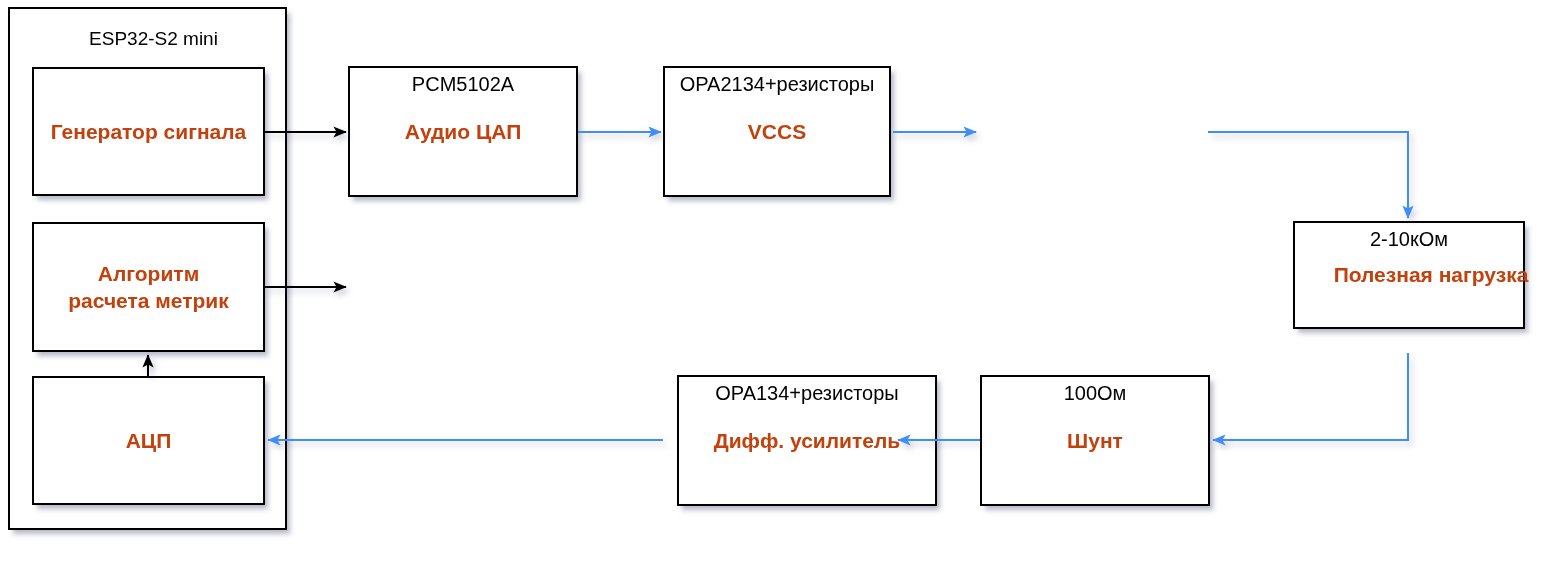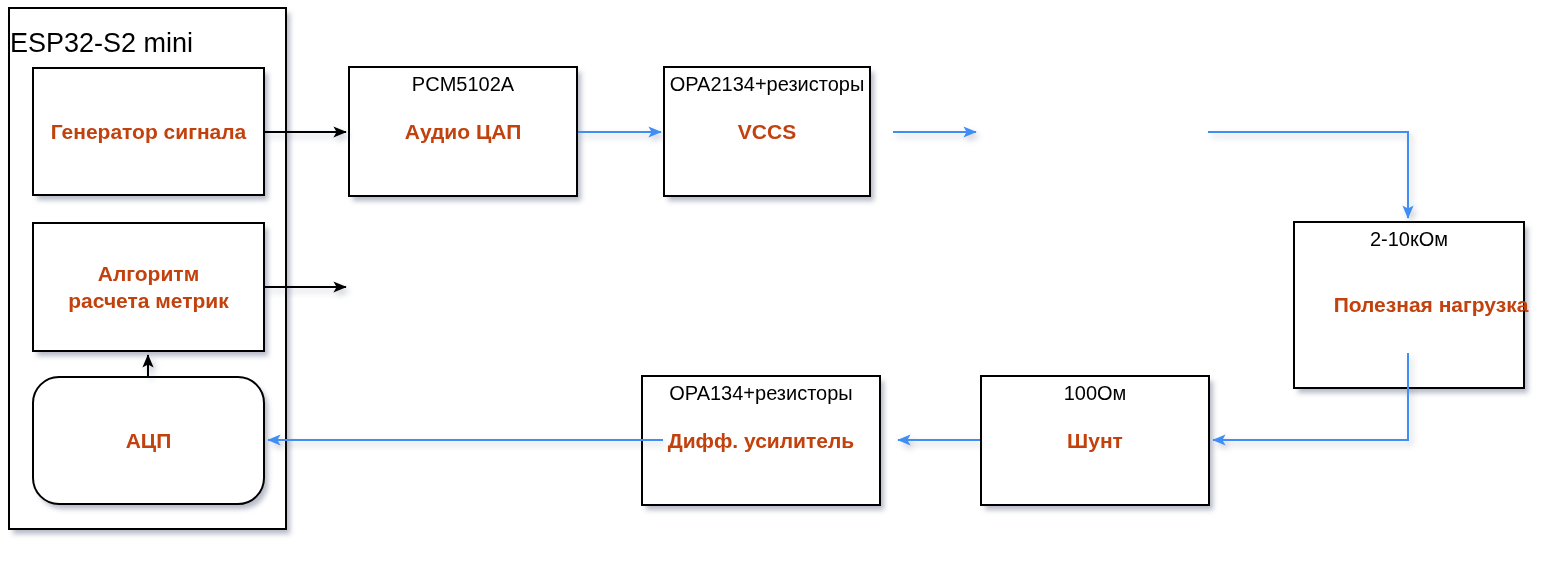--- a/index.html
+++ b/index.html
@@ -58,37 +58,39 @@
     color: #000;
     white-space: nowrap;
   }
   .node-header.slate { color: var(--slate); }
 
   .container-title {
     position: absolute;
     top: 19px;
     left: 0;
     right: 0;
-    font-size: 27px;
+    text-align: center;
+    font-size: 19px;
     font-weight: normal;
     color: #000;
     white-space: nowrap;
+    padding-left: 12px;
   }
 
   
   .n-esp32         { left: 8px;    top: 7px;   width: 279px; height: 523px; }
   .n-signal-gen    { left: 32px;   top: 67px;  width: 233px; height: 129px; }
   .n-metrics-algo  { left: 32px;   top: 222px; width: 233px; height: 130px; }
-  .n-adc           { left: 32px;   top: 376px; width: 233px; height: 129px; border-radius: 27px; }
+  .n-adc           { left: 32px;   top: 376px; width: 233px; height: 129px; }
   .n-audio-dac     { left: 348px;  top: 66px;  width: 230px; height: 131px; }
   .n-display       { left: 348px;  top: 222px; width: 230px; height: 131px; }
-  .n-vccs          { left: 663px;  top: 66px;  width: 208px; height: 131px; }
+  .n-vccs          { left: 663px;  top: 66px;  width: 228px; height: 131px; }
   .n-potentiometer { left: 978px;  top: 66px;  width: 230px; height: 131px; }
-  .n-load          { left: 1293px; top: 221px; width: 232px; height: 168px; padding-left: 44px; }
-  .n-diff-amp      { left: 641px;  top: 375px; width: 240px; height: 131px; }
+  .n-load          { left: 1293px; top: 221px; width: 232px; height: 108px; padding-left: 44px; }
+  .n-diff-amp      { left: 677px;  top: 375px; width: 260px; height: 131px; }
   .n-shunt         { left: 980px;  top: 375px; width: 230px; height: 131px; align-items: center; }
 
   svg.edges {
     position: absolute;
     left: 0; top: 0;
     width: 1560px;
     height: 568px;
     pointer-events: none;
     filter: drop-shadow(3px 4px 3px rgba(96, 104, 134, 0.35));
   }

